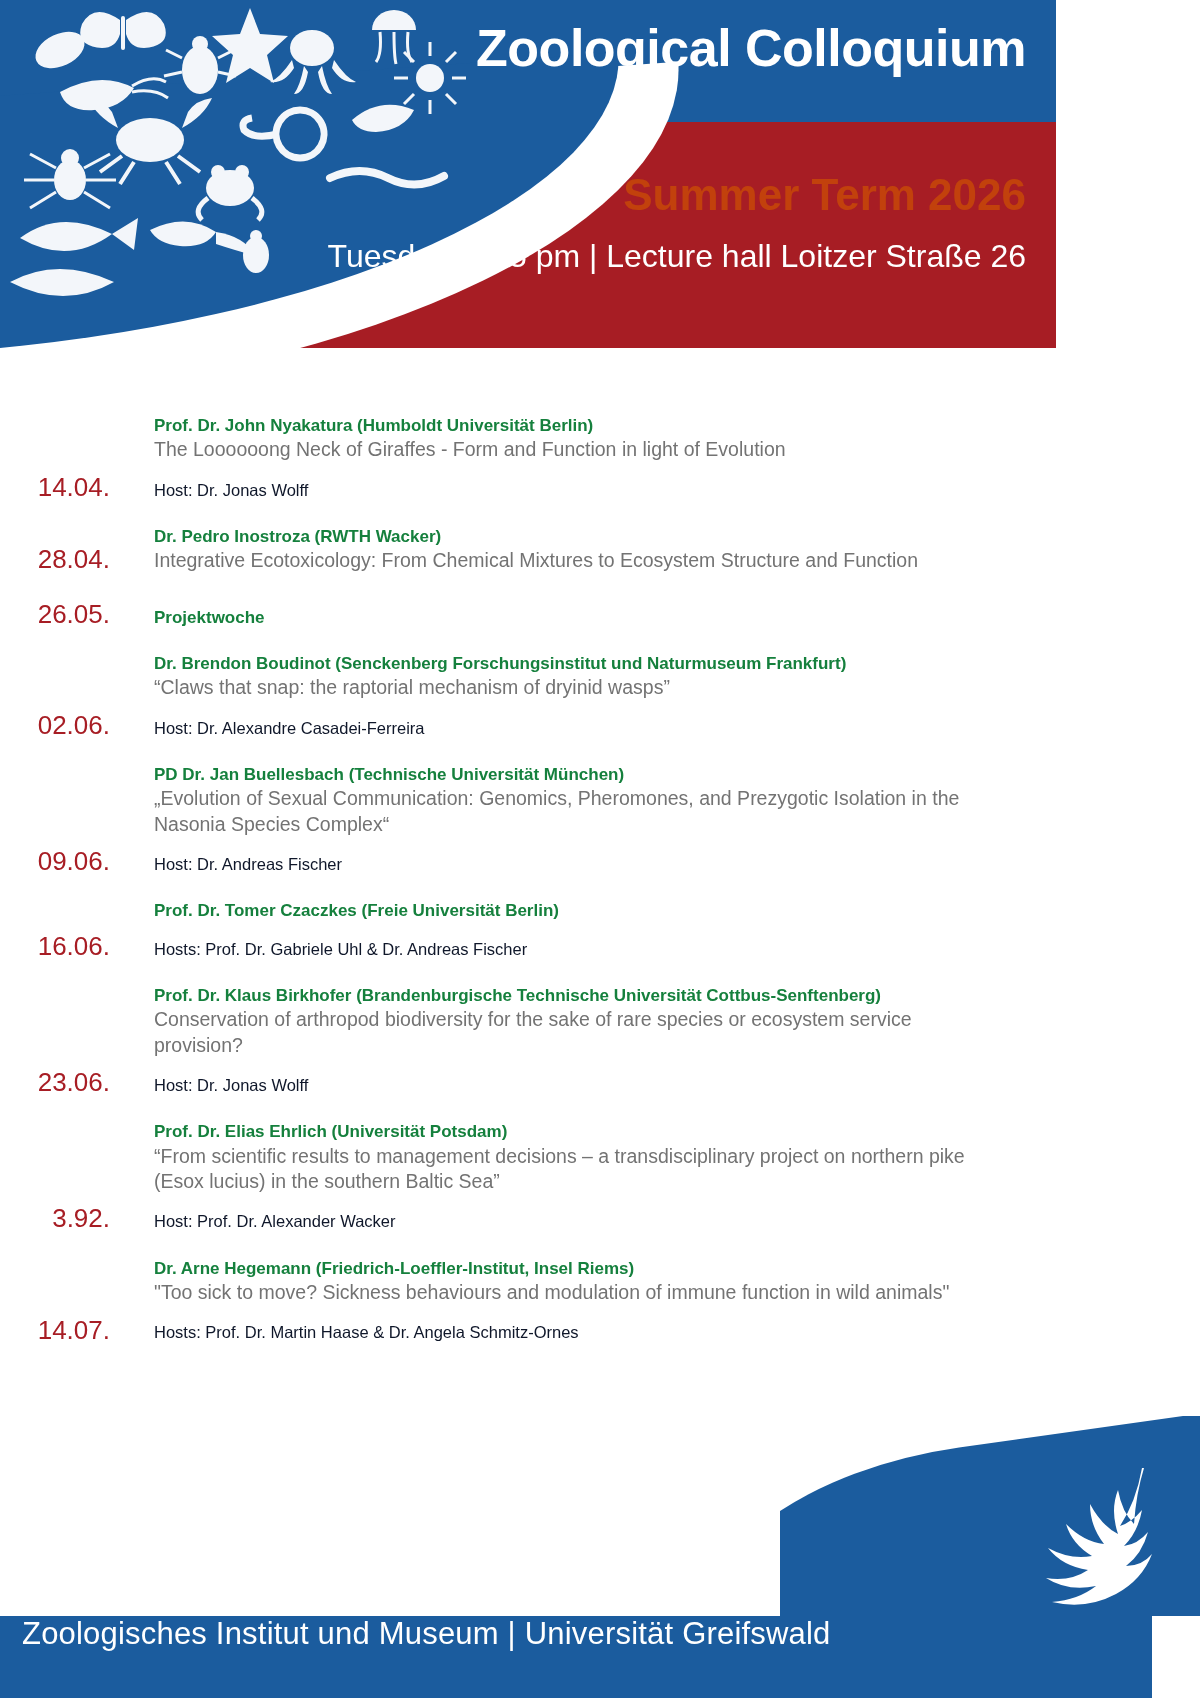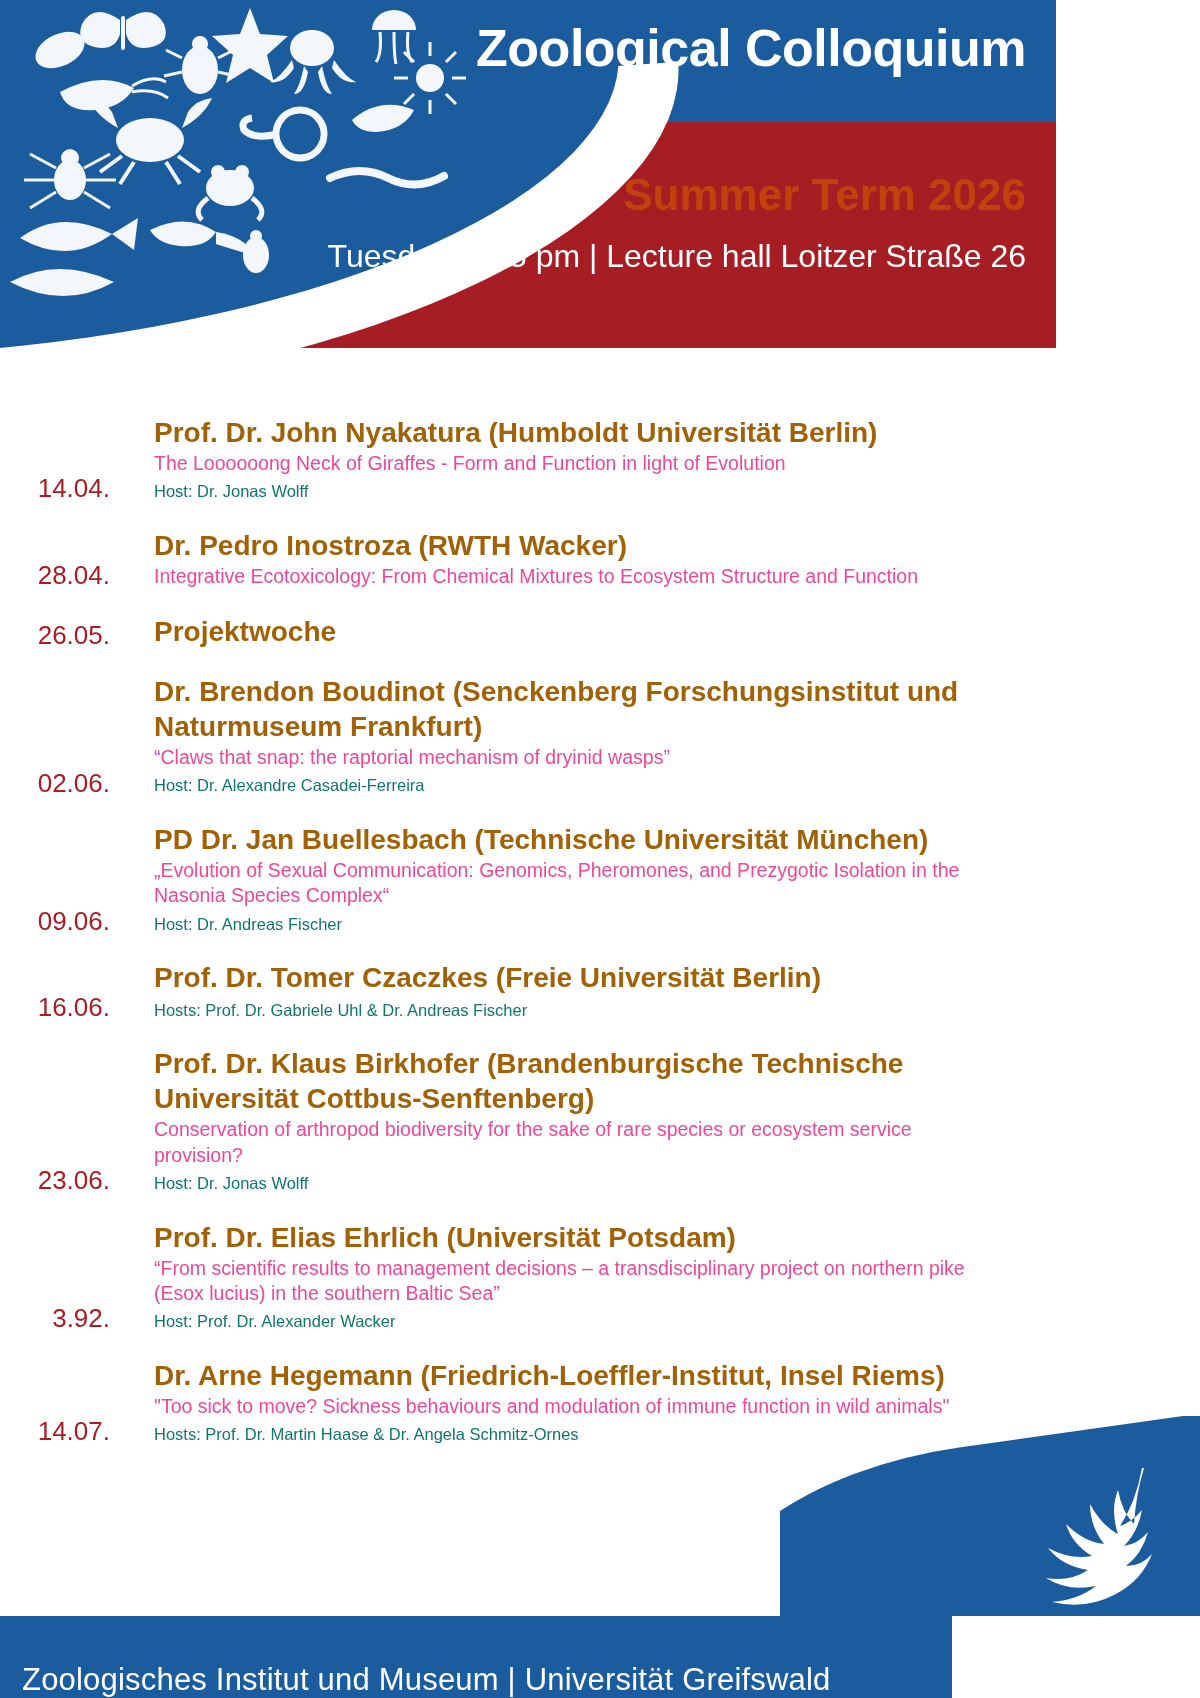--- a/index.html
+++ b/index.html
@@ -124,50 +124,50 @@
     line-height: 1.05;
     padding-top: 2px;
     font-weight: normal;
   }
   .entry-body {
     flex: 1;
     padding-left: 30px;
     padding-right: 180px;
   }
   .entry-speaker {
-    font-size: 28px;
+    font-size: 17px;
     font-weight: bold;
-    color: #a16207;
+    color: #15803d;
     line-height: 1.25;
   }
   .entry-talk {
     font-size: 19.5px;
-    color: #ec4899;
+    color: #737373;
     line-height: 1.3;
     margin-top: 1px;
   }
   .entry-host {
     font-size: 16.5px;
-    color: #0f766e;
+    color: #0f172a;
     line-height: 1.3;
-    margin-top: 5px;
+    margin-top: 17px;
   }
   .entry.compact .entry-body { padding-bottom: 0; }
 
   
   .footer {
     position: absolute;
     left: 0;
     bottom: 0;
-    width: 952px;
+    width: 1152px;
     height: 82px;
     background: #1b5c9e;
     color: #ffffff;
     display: flex;
-    align-items: flex-end;
+    align-items: flex-start;
   }
   .footer-text {
     font-size: 31px;
     padding-left: 22px;
     font-weight: normal;
     letter-spacing: 0.2px;
   }
   .footer-wave {
     position: absolute;
     right: 0;

